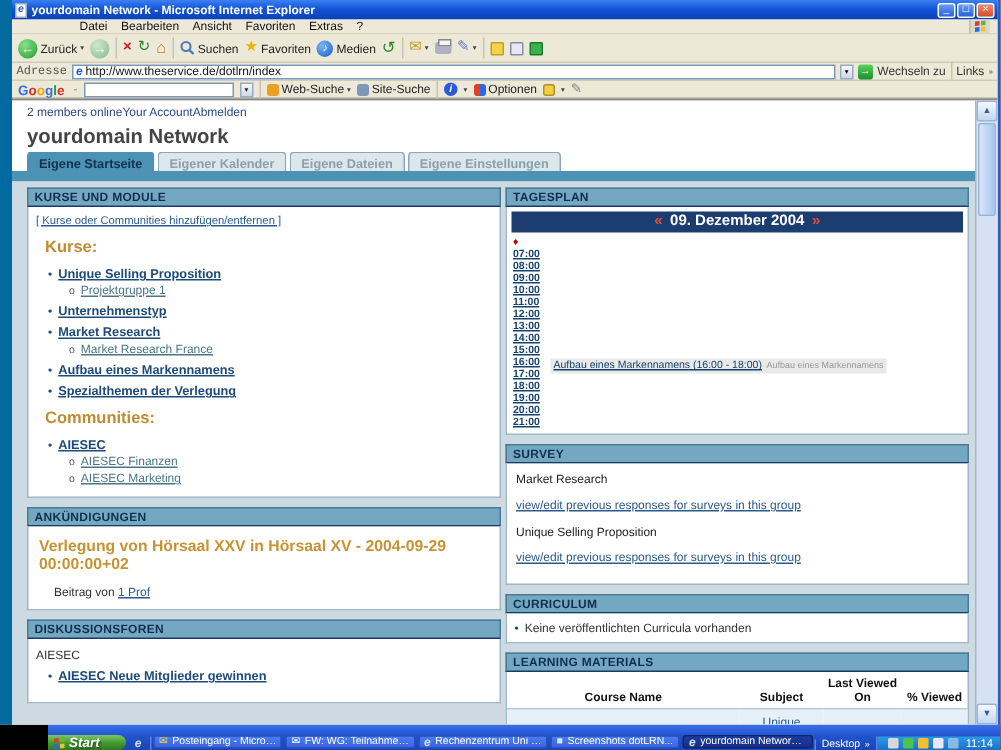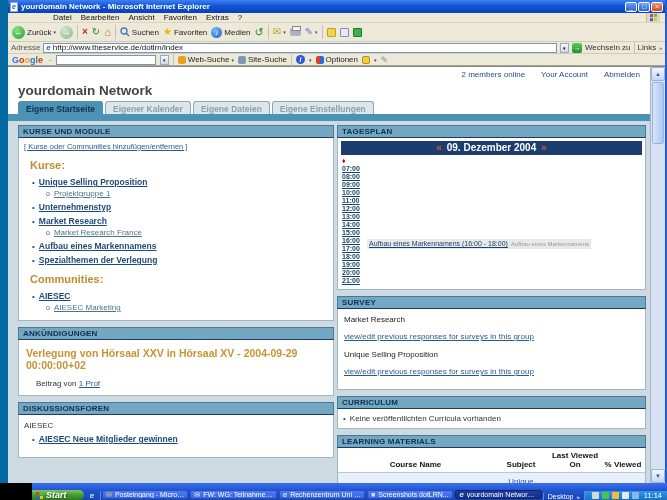--- a/index.html
+++ b/index.html
@@ -54,21 +54,21 @@
   .ico-edit { color:#6a7ad0; }
   .sq { width:9px; height:9px; border-radius:1px; flex:none; }
   .sq-note { background:#f4d34a; border:1px solid #c0a020; }
   .sq-doc { background:#e8e8f4; border:1px solid #8a8ab0; }
   .sq-msgr { background:#3ab44a; border:1px solid #1a7a2a; }
   .mglass { width:10px; height:10px; flex:none; }
 
   
   .addressbar { height:12px; flex:none; display:flex; align-items:center; gap:3px; padding:0 3px;
     background:#ece9d8; border-bottom:1px solid #d0ccb8; font-size:8px; }
-  .addr-label { color:#555; }
+  .addr-label { color:#555;font-family:Liberation Mono, monospace; }
   .addr-input { flex:1; height:10px; background:#fff; border:1px solid #7a96b8; display:flex;
     align-items:center; gap:2px; padding:0 2px; overflow:hidden; }
   .addr-ie { color:#2a5ad8; font-weight:bold; font-style:italic; }
   .addr-url { color:#111; white-space:nowrap; }
   .mini-dd { width:9px; height:10px; background:linear-gradient(#f8f8f8,#ccd8ec); border:1px solid #9aaac0;
     font-size:5px; text-align:center; line-height:9px; flex:none; }
   .go-ico { width:10px; height:10px; background:linear-gradient(#5ad05a,#1e8e2e); border-radius:2px;
     color:#fff; font-size:7px; text-align:center; line-height:10px; flex:none; }
   .go-label, .links-label { color:#333; }
 
@@ -83,21 +83,21 @@
   .g-web { background:#e8a020; } .g-site { background:#8098b8; }
   .g-info { width:9px; height:9px; border-radius:50%; background:#2a5ad8; color:#fff; font-size:7px;
     font-weight:bold; font-style:italic; text-align:center; line-height:9px; }
   .g-opt { background:linear-gradient(90deg,#e04028 50%,#2a6ae0 50%); }
   .g-hl { background:#f0d040; border:1px solid #b09020; }
   .g-pen { color:#888; font-size:9px; }
 
   
   .client { flex:1; display:flex; overflow:hidden; border-top:1px solid #888; background:#fff; }
   .page { flex:1; display:flex; flex-direction:column; overflow:hidden; background:#fff; }
-  .topbar { height:13px; flex:none; display:flex; justify-content:flex-end; gap:16px; padding:3px 10px 0; font-size:8px; }
+  .topbar { height:13px; flex:none; display:flex; justify-content:flex-start; gap:0; padding:3px 10px 0; font-size:8px; }
   .top-link { color:#2a4a8c; }
   .site-title { font-size:13.5px; font-weight:bold; color:#444; padding:3px 0 3px 10px; }
   .tabs { display:flex; gap:2px; padding-left:10px; align-items:flex-end; }
   .tab { height:13px; padding:2px 7px; font-size:8.5px; font-weight:bold; border:1px solid #8aa8ba;
     border-bottom:none; border-radius:3px 3px 0 0; background:#dde6ea; color:#8aa0ae; white-space:nowrap; }
   .tab.active { background:#4b92b5; color:#12324f; border-color:#4b92b5; }
   .tabband { height:7px; flex:none; background:#4b92b5; }
   .content { flex:1; background:#cddae2; display:flex; gap:3px; padding:4px 4px 0 10px;
     overflow:hidden; align-items:flex-start; }
   .col { display:flex; flex-direction:column; gap:6px; }
@@ -374,20 +374,24 @@
                   </div>
                 </div>
               <div class="sec-heading">Communities:</div>
               <div id="communities-list">
                   <div class="c-item">
                     <span class="bullet">•</span>
                     <span class="c-link lnk">AIESEC</span>
                   </div>
                   <div class="s-item">
                     <span class="s-bullet">o</span>
+                    <span class="s-link lnk">AIESEC Finanzen</span>
+                  </div>
+                  <div class="s-item">
+                    <span class="s-bullet">o</span>
                     <span class="s-link lnk">AIESEC Marketing</span>
                   </div>
                 </div>
             </div>
           </div>
 
           <div class="portlet">
             <div class="p-head">ANKÜNDIGUNGEN</div>
             <div class="p-body">
               <div class="ann-headline">Verlegung von Hörsaal XXV in Hörsaal XV - 2004-09-29 00:00:00+02</div>

